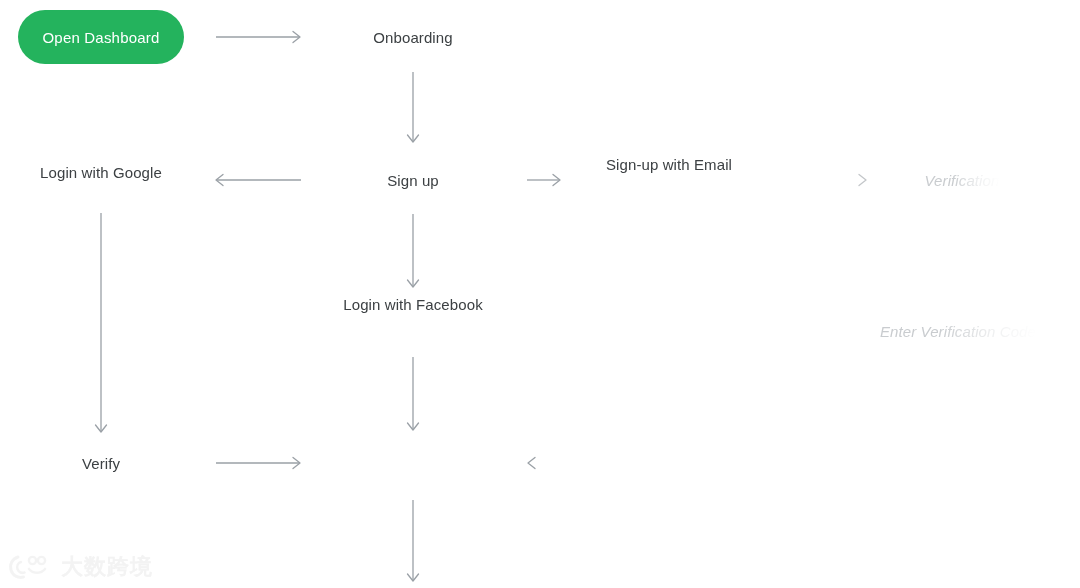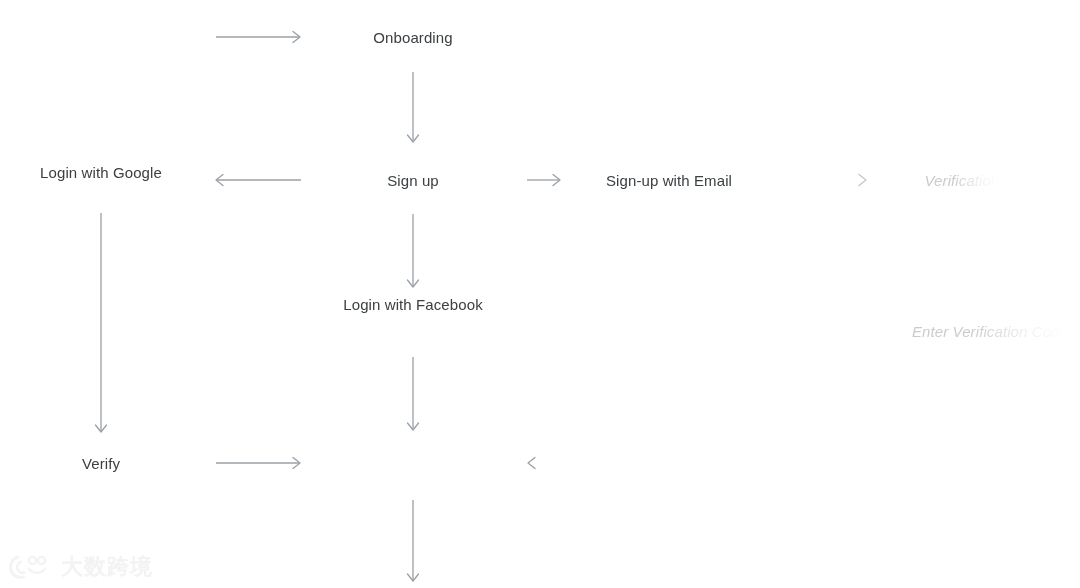--- a/index.html
+++ b/index.html
@@ -84,34 +84,35 @@
     letter-spacing: 1px;
     line-height: 1;
     text-shadow: 0 0 1px rgba(0,0,0,0.035);
   }
 </style>
 </head>
 <body>
 
 <div id="canvas">
 
+  <button class="pill" style="left:18px; top:10px; width:166px; height:54px;">Open  Dashboard</button>
 
   <div class="node" style="left:413px; top:37px;">Onboarding</div>
 
   <div class="node" style="left:101px; top:172px;">Login with Google</div>
 
   <div class="node" style="left:413px; top:180px;">Sign up</div>
 
-  <div class="node" style="left:669px; top:180px;">Sign-up with Email</div>
+  <div class="node" style="left:669px; top:164px;">Sign-up with Email</div>
 
   <div class="node faded fade-r" style="left:962px; top:180px;">Verification</div>
 
   <div class="node" style="left:413px; top:304px;">Login with Facebook</div>
 
-  <div class="node faded fade-r" style="left:990px; top:331px;">Enter Verification Code</div>
+  <div class="node faded fade-r" style="left:958px; top:331px;">Enter Verification Code</div>
 
   <div class="node" style="left:101px; top:463px;text-align:right;">Verify</div>
 
   <div class="arrow" style="left:216px; top:29px; width:88px; height:16px;">
     <svg width="88" height="16" viewBox="0 0 88 16">
       <path d="M0 8 L83 8" stroke="#9aa0a6" stroke-width="1.3" fill="none"></path>
       <path d="M77 2.5 L84 8 L77 13.5" stroke="#9aa0a6" stroke-width="1.3" fill="none" stroke-linecap="round" stroke-linejoin="round"></path>
     </svg>
   </div>
 

